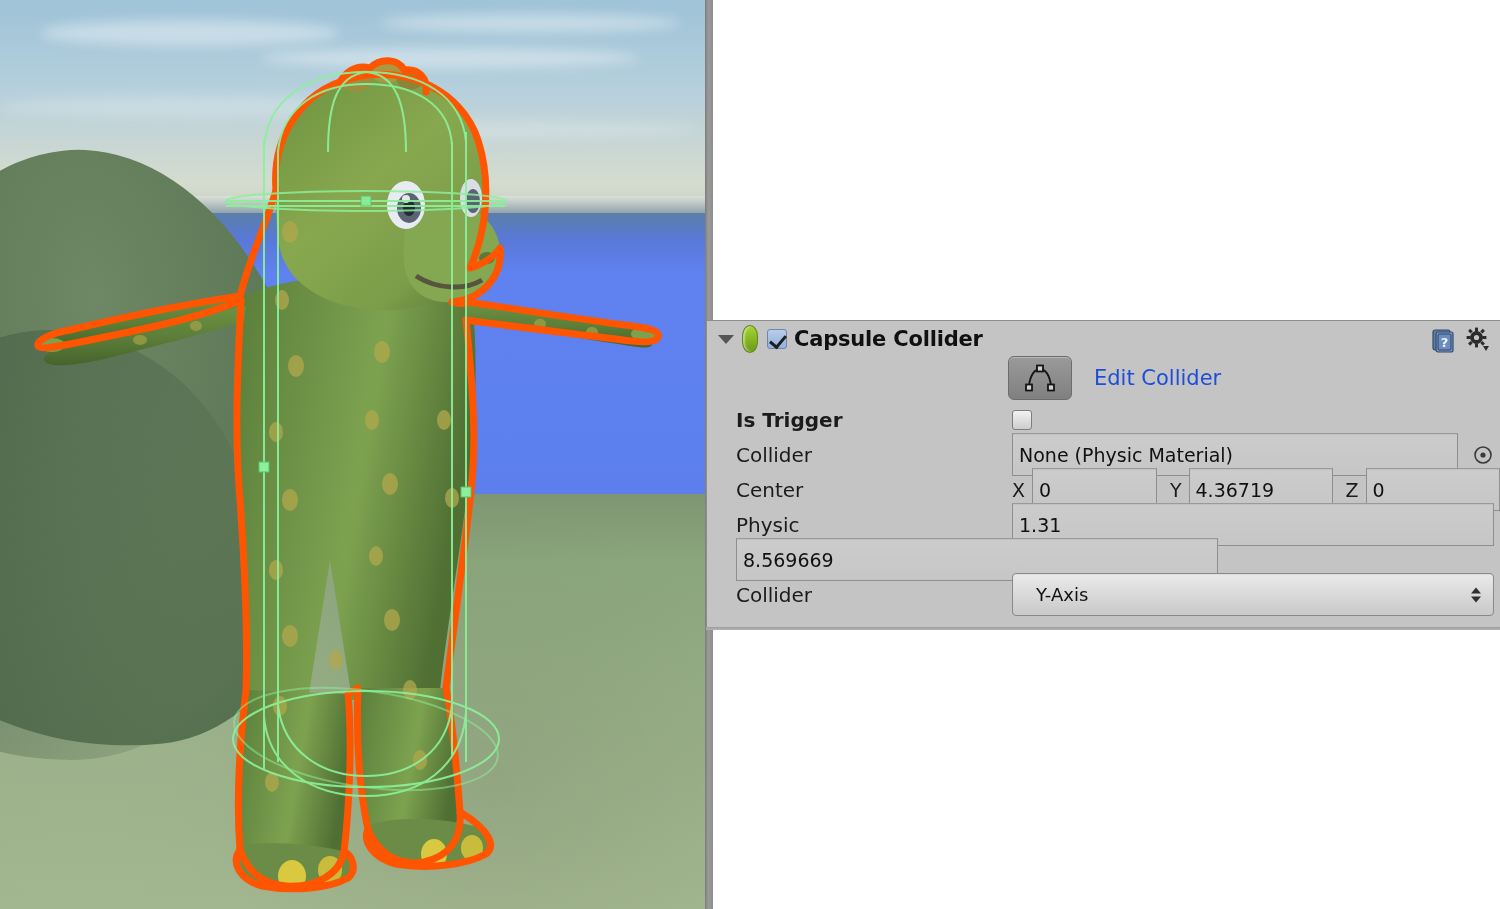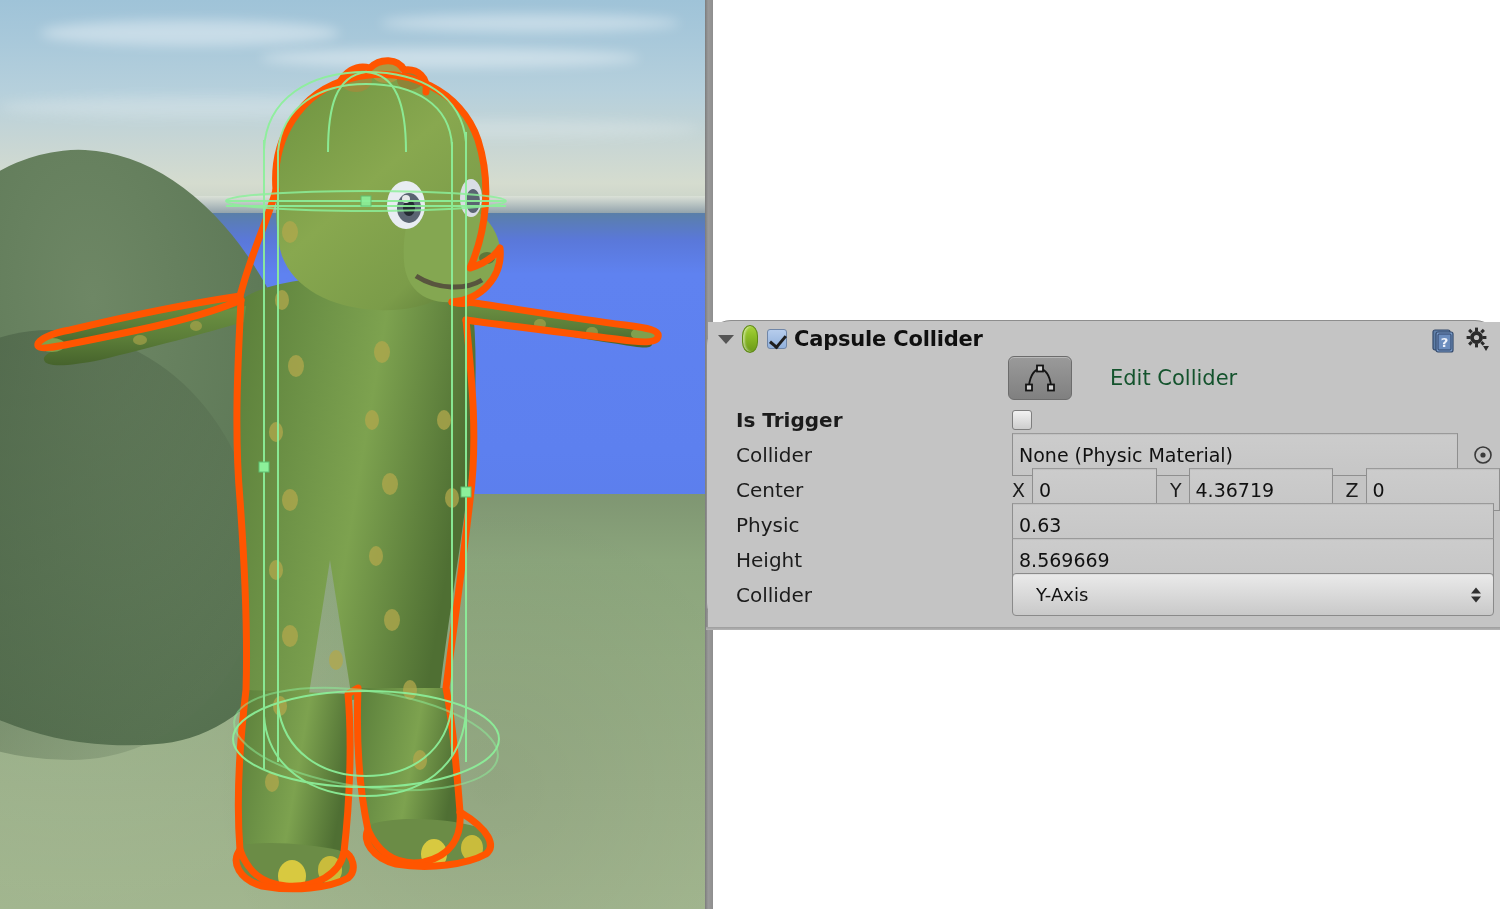--- a/index.html
+++ b/index.html
@@ -71,21 +71,20 @@
   
   #inspector {
     position:absolute; left:706px; top:320px; width:794px; height:309px;
   }
   #inspector-panel {
     position:absolute; left:0; top:0; width:794px; height:308px;
     background:#c4c4c4;
     border-top:1px solid #8d8d8d;
     border-left:1px solid #8d8d8d;
     border-bottom:1px solid #8d8d8d;
-    border-radius:25px;
   }
   #comp-body {
     position:absolute; left:1px; top:1px; width:792px; height:307px;
     background:#c4c4c4;
   }
 
   
   #comp-header {
     position:relative; height:34px; display:flex; align-items:center;
     padding-left:10px;
@@ -128,21 +127,21 @@
 
   
   #edit-row { display:flex; align-items:center; height:48px; padding-left:300px; margin-top:-2px; }
   #edit-collider-btn {
     width:64px; height:44px; border-radius:6px;
     background:linear-gradient(180deg,#9a9a9a,#808080);
     border:1px solid #6c6c6c;
     box-shadow:inset 0 1px 0 rgba(255,255,255,.3);
     display:flex; align-items:center; justify-content:center; cursor:pointer;
   }
-  #edit-collider-label { margin-left:38px; font-size:21px; color:#14532d; }
+  #edit-collider-label { margin-left:22px; font-size:21px; color:#1d4ed8; }
 
   
   .prop-row { display:flex; align-items:center; height:35px; padding-left:28px; }
   .prop-label { width:276px; font-size:20px; color:#1b1b1b; flex:none; }
   .prop-label.bold { font-weight:bold; }
   .field {
     background:linear-gradient(180deg,#cccccc,#c6c6c6);
     border:1px solid #8f8f8f;
     border-top-color:#9a9a9a;
     height:43px; font-size:19px; color:#111;
@@ -437,25 +436,24 @@
           <span class="axis-label">X</span>
           <div class="field" id="center-x">0</div>
           <span class="axis-label" style="margin-left:13px;">Y</span>
           <div class="field" id="center-y">4.36719</div>
           <span class="axis-label" style="margin-left:13px;">Z</span>
           <div class="field" id="center-z">0</div>
         </div>
 
         <div class="prop-row">
           <div class="prop-label">Physic</div>
-          <div class="field" id="radius-field">0.63</div>
-        </div>
-
-        <div class="prop-row">
-          <div class="prop-label">Height</div>
+          <div class="field" id="radius-field">1.31</div>
+        </div>
+
+        <div class="prop-row">
           <div class="field" id="height-field">8.569669</div>
         </div>
 
         <div class="prop-row">
           <div class="prop-label">Collider</div>
           <div class="field" id="direction-field">
             Y-Axis<span id="direction-arrows">
               <span class="tri-up"></span>
                 <span class="tri-dn"></span>
             </span>

